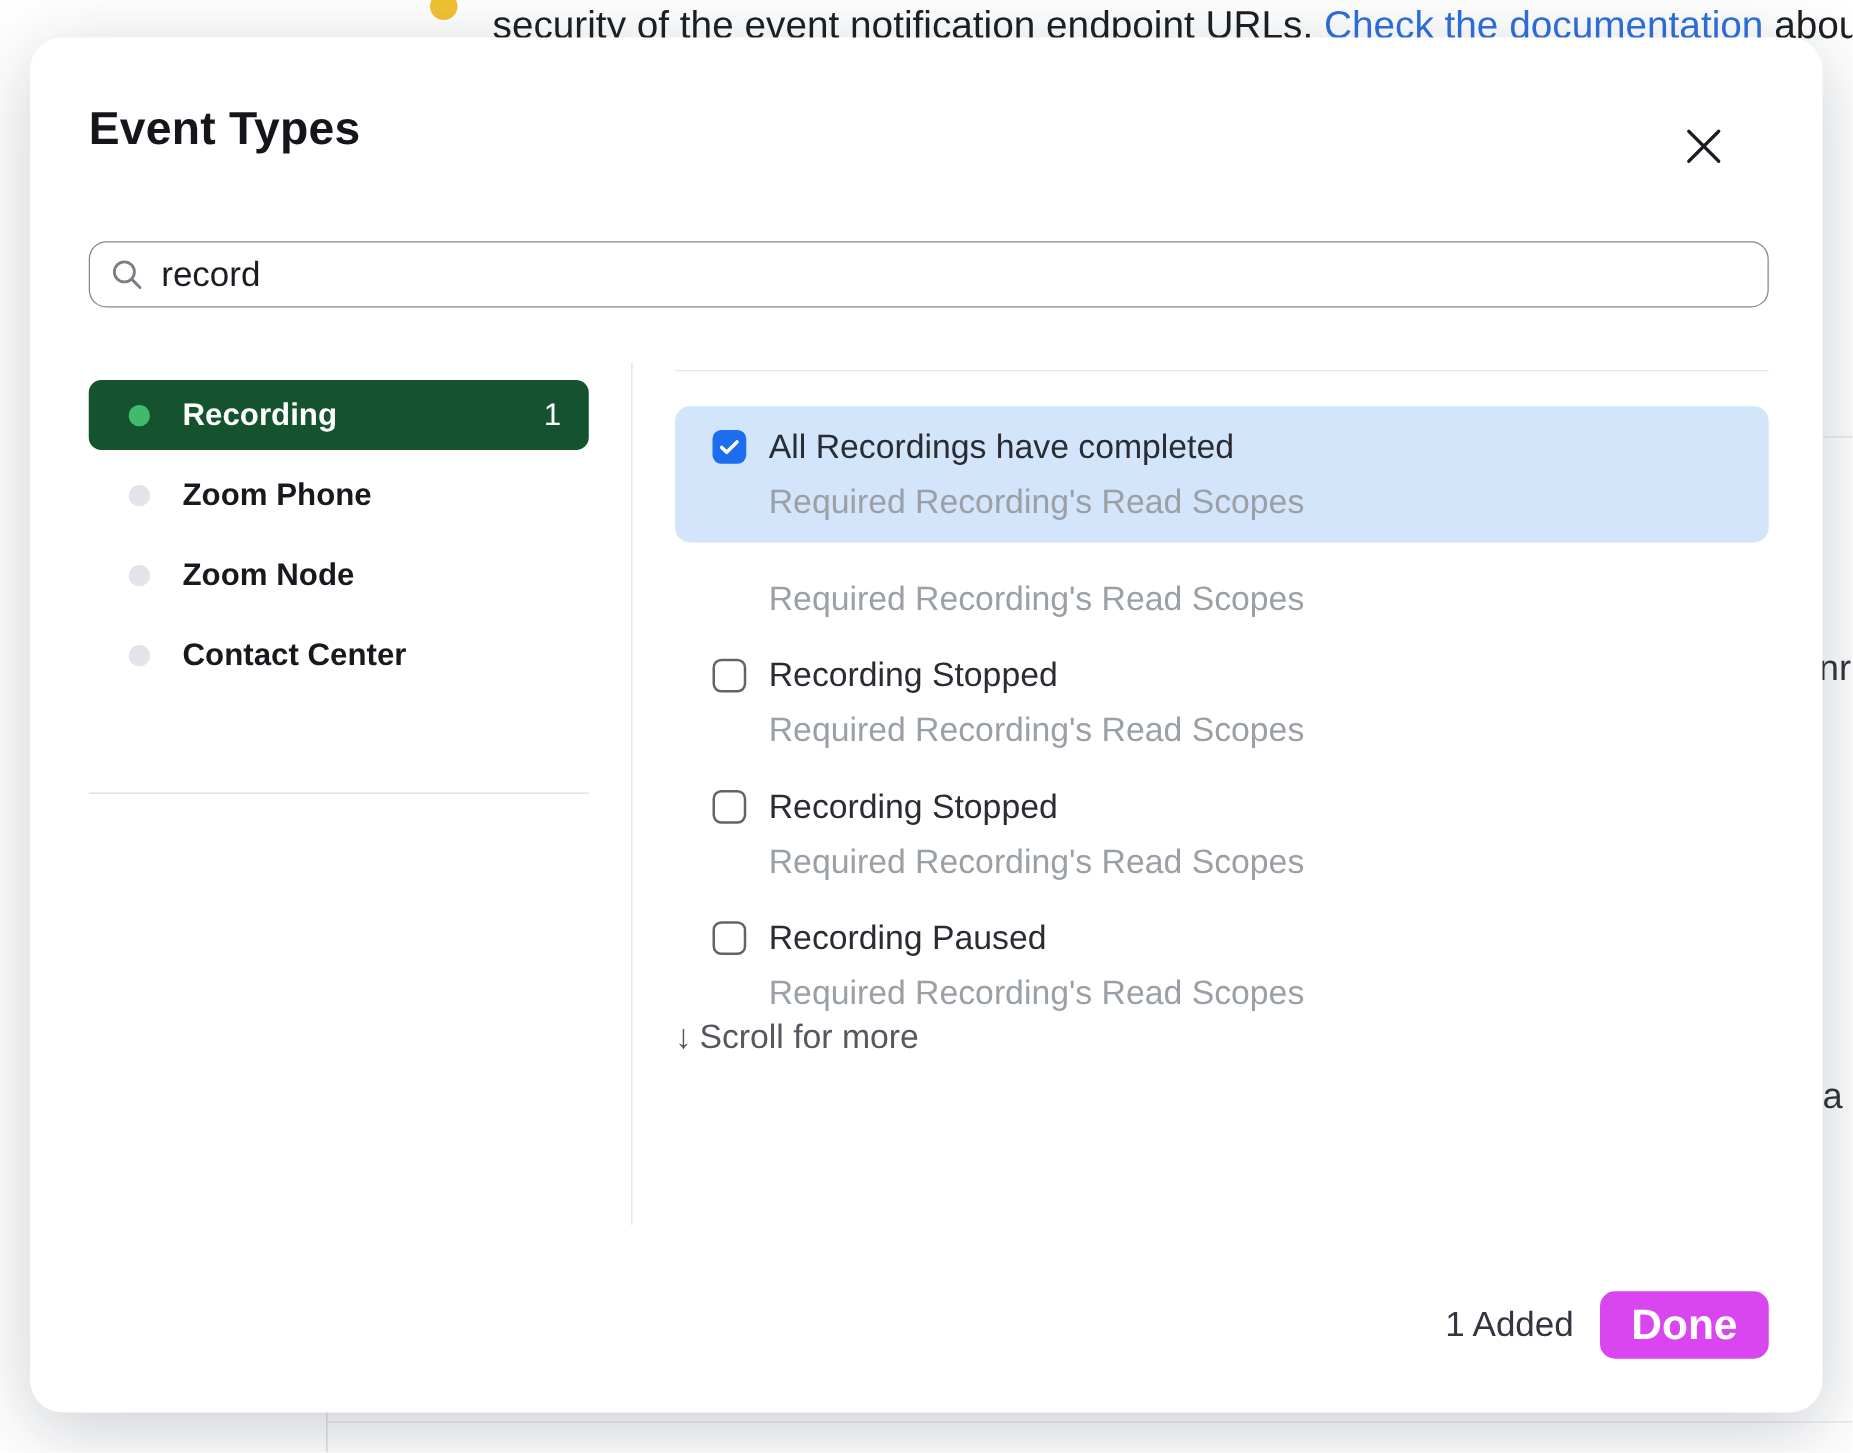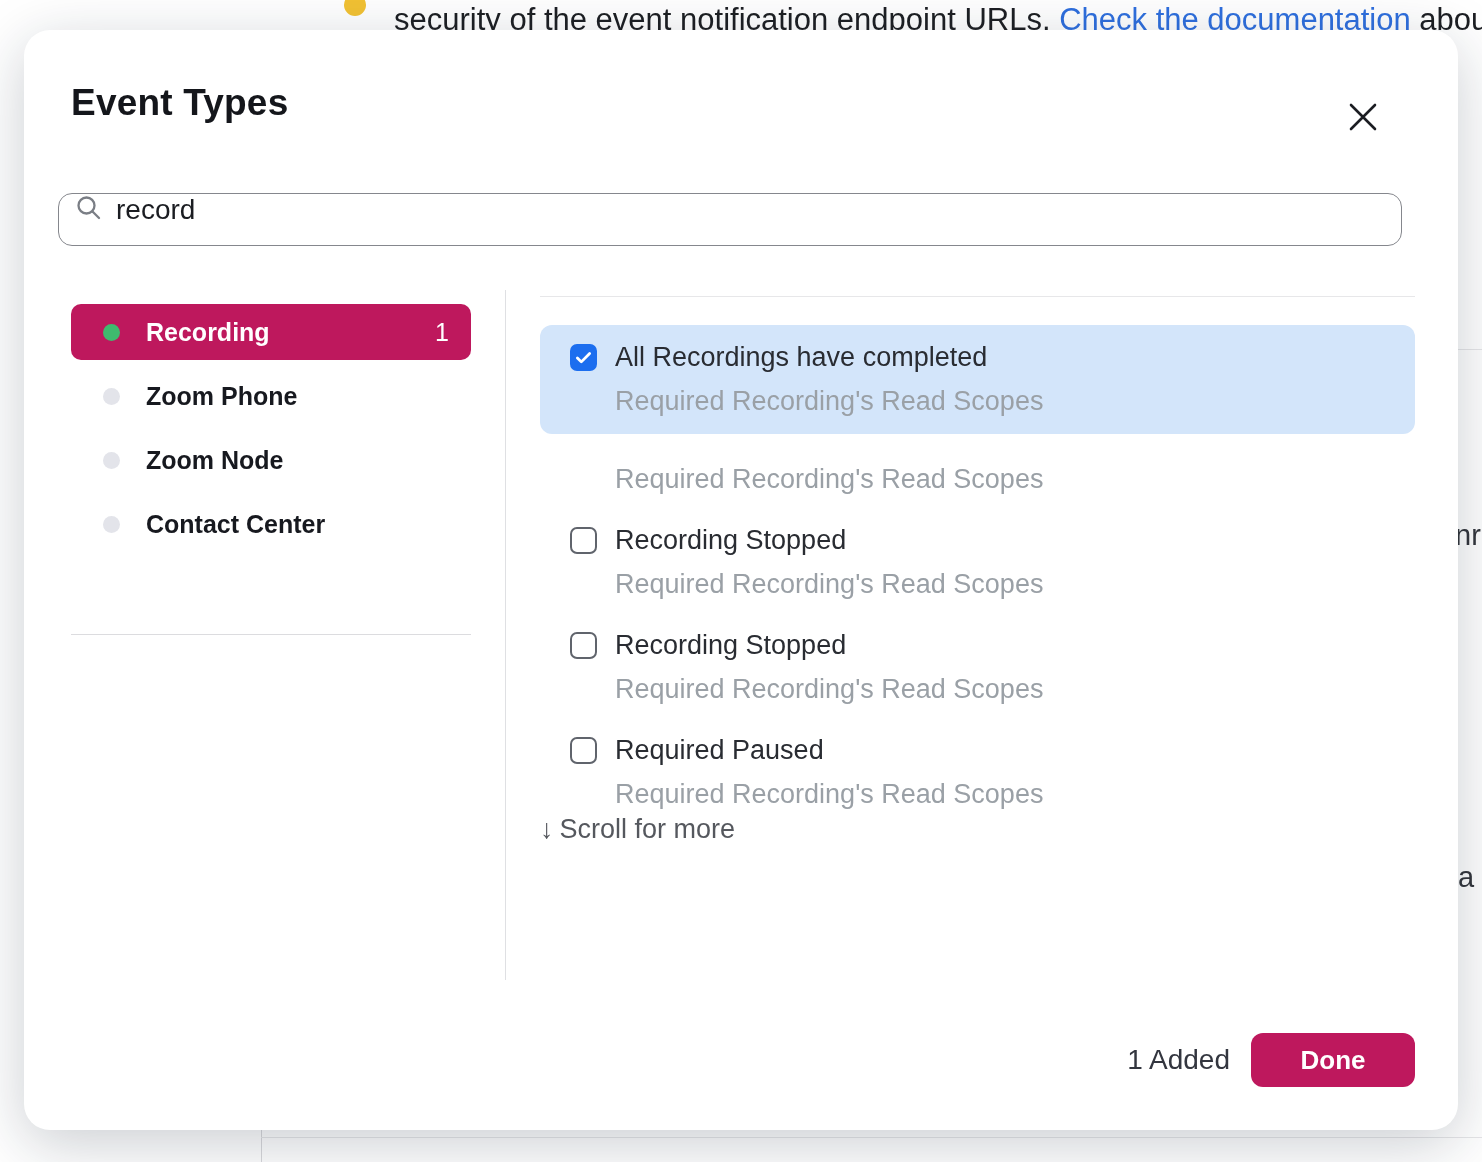--- a/index.html
+++ b/index.html
@@ -22,33 +22,33 @@
 
   
   .modal { position:absolute; left:24px; top:30px; width:1434px; height:1100px; background:#fff;
     border-radius:26px; box-shadow:0 14px 60px rgba(20,30,50,.22); }
   .modal-title { position:absolute; left:47px; top:52px; font-size:37px; font-weight:700;
     color:#14161b; letter-spacing:.2px; }
   .close-btn { position:absolute; right:76px; top:68px; width:38px; height:38px; border:none;
     background:transparent; cursor:pointer; padding:0; }
   .close-btn svg { width:100%; height:100%; }
 
-  .search-box { position:absolute; left:34px; top:163px; width:1344px; height:53px;
-    border:1.5px solid #85878d; border-radius:14px; display:flex; align-items:flex-start; padding:0 16px; }
+  .search-box { position:absolute; left:47px; top:163px; width:1344px; height:53px;
+    border:1.5px solid #85878d; border-radius:14px; display:flex; align-items:center; padding:0 16px; }
   .search-icon { width:27px; height:27px; margin-right:14px; flex:none; }
   .search-input { border:none; outline:none; flex:1; font-size:28px; color:#1b1d22;
     font-family:inherit; background:transparent; }
 
   
   .cats { position:absolute; left:47px; top:274px; width:400px; }
   .cat-row { height:56px; border-radius:10px; display:flex; align-items:center;
     padding:0 22px 0 32px; margin-bottom:8px; cursor:pointer; }
   .cat-dot { width:17px; height:17px; border-radius:50%; background:#e3e4ea; margin-right:26px; flex:none; }
   .cat-label { font-size:25px; font-weight:700; color:#17191f; }
-  .cat-row.selected { background:#be185d; }
+  .cat-row.selected { background:#14532d; }
   .cat-row.selected .cat-label { color:#fff; }
   .cat-row.selected .cat-dot { background:#3fba6e; }
   .cat-count { margin-left:auto; font-size:25px; color:#fff; }
   .cats-divider { position:absolute; left:47px; top:604px; width:400px; height:0; border-top:1px solid #dcdcdf; }
 
   .v-divider { position:absolute; left:481px; top:260px; width:0; height:690px; border-left:1px solid #dfe0e3; }
 
   
   .events { position:absolute; left:516px; top:258px; width:875px; }
   .events-topline { height:0; border-top:1px solid #e7e7e9; margin-top:8px; }
@@ -63,22 +63,22 @@
   .event-title { font-size:27px; color:#292c32; }
   .event-sub { font-size:27px; color:#9aa0a6; margin-top:13px; margin-left:45px; }
   .event-block.highlighted .event-sub { margin-left:45px; }
   .scroll-more { margin-top:4px; text-align:left; font-size:27px; color:#55585e; }
   .scroll-more .arrow { display:inline-block; margin-right:6px; font-size:27px; color:#55585e; }
 
   
   .modal-footer { position:absolute; right:43px; top:1003px; height:54px; display:flex;
     align-items:center; gap:21px; }
   .added-count { font-size:28px; color:#33363f; }
-  .done-btn { width:164px; height:54px; border:none; border-radius:12px; background:#be185d;
-    color:#fff; font-size:26px; font-weight:700; font-family:inherit; cursor:pointer; }
+  .done-btn { width:135px; height:54px; border:none; border-radius:12px; background:#d946ef;
+    color:#fff; font-size:34px; font-weight:700; font-family:inherit; cursor:pointer; }
 </style>
 </head>
 <body>
 
 <div class="stage">
 
   <div class="bg-top">
     <span class="warn-dot"></span>
     <span class="bg-top-text"><span>security of the event notification endpoint URLs. </span><a class="bg-link">Check the documentation</a><span> about b</span></span>
   </div>
@@ -159,21 +159,21 @@
         <div class="event-row">
           <span class="checkbox"></span>
           <span class="event-title">Recording Stopped</span>
         </div>
         <div class="event-sub">Required Recording's Read Scopes</div>
       </div>
 
       <div class="event-block">
         <div class="event-row">
           <span class="checkbox"></span>
-          <span class="event-title">Required Paused</span>
+          <span class="event-title">Recording Paused</span>
         </div>
         <div class="event-sub">Required Recording's Read Scopes</div>
       </div>
 
       <div class="scroll-more"><span class="arrow">↓</span><span>Scroll for more</span></div>
     </div>
 
     <div class="modal-footer">
       <span class="added-count">1 Added</span>
       <button class="done-btn">Done</button>

